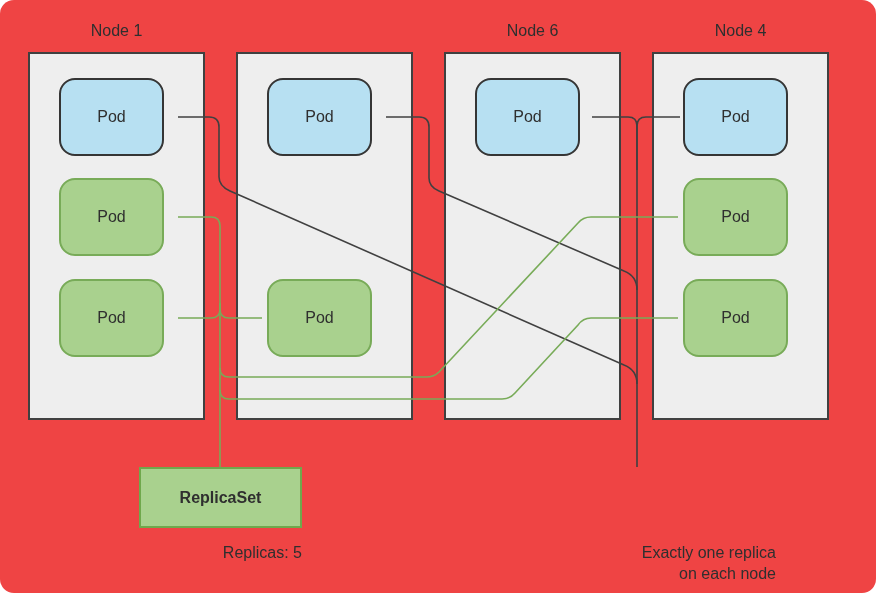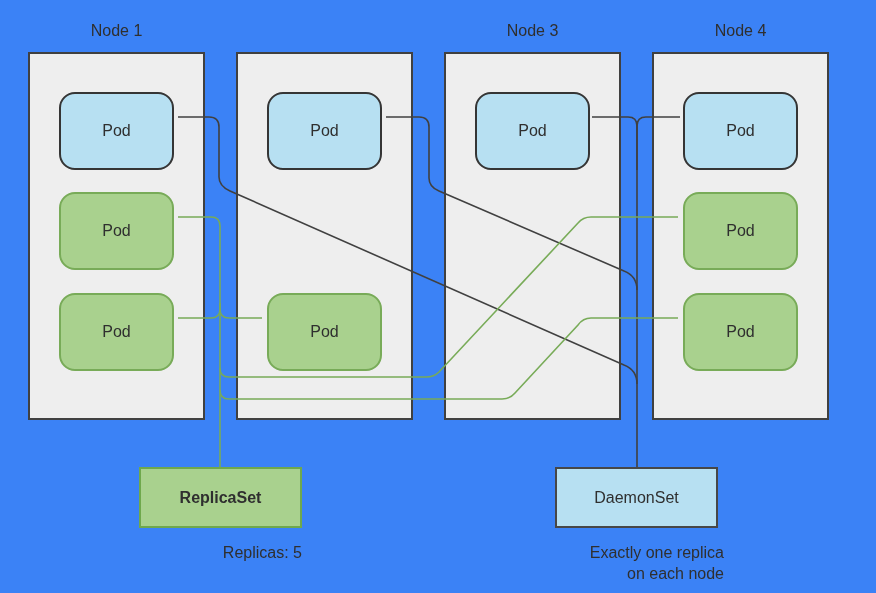--- a/index.html
+++ b/index.html
@@ -1,56 +1,56 @@
 <!DOCTYPE html>
 <html><head>
 <meta charset="utf-8">
 <style>
   html,body{margin:0;padding:0;background:#ffffff;}
   .canvas{
-    position:relative;width:876px;height:593px;background:#3b82f6;
-    font-family:"Liberation Sans",sans-serif;color:#2f2f2f;overflow:hidden;
+    position:relative;width:876px;height:593px;background:#ef4444;
+    font-family:"Liberation Sans",sans-serif;color:#2f2f2f;overflow:hidden;border-radius:14px;
   }
   .node-label{
     position:absolute;top:22px;width:177px;text-align:center;
     font-size:16px;color:#2f2f2f;
   }
   .node{
     position:absolute;top:52px;width:177px;height:368px;box-sizing:border-box;
     background:#eeeeee;border:2px solid #404040;
   }
   .pod{
-    position:absolute;width:115px;height:78px;box-sizing:border-box;border-radius:16px;
-    display:flex;align-items:center;justify-content:center;font-size:16px;color:#2f2f2f;margin-top:14px;
+    position:absolute;width:105px;height:78px;box-sizing:border-box;border-radius:16px;
+    display:flex;align-items:center;justify-content:center;font-size:16px;color:#2f2f2f;
   }
   .pod.blue{background:#b7e0f2;border:2px solid #353535;}
   .pod.green{background:#a9d18e;border:2px solid #78ab58;}
   .ctrl{
     position:absolute;top:467px;width:163px;height:61px;box-sizing:border-box;
     display:flex;align-items:center;justify-content:center;font-size:16px;color:#2f2f2f;
   }
   .ctrl.rs{left:139px;background:#a9d18e;border:2px solid #6fa84c;font-weight:bold;}
   .ctrl.ds{left:555px;background:#b7e0f2;border:2px solid #474747;}
   .caption{
     position:absolute;top:542px;text-align:right;font-size:16px;line-height:21px;color:#2f2f2f;
   }
   .caption.rs{left:139px;width:163px;}
-  .caption.ds{left:504px;width:220px;}
+  .caption.ds{left:556px;width:220px;}
   svg.wires{position:absolute;left:0;top:0;pointer-events:none;}
   svg.wires path{fill:none;stroke-width:1.6px;}
   svg.wires path.blk{stroke:#404040;}
   svg.wires path.grn{stroke:#78ab58;}
 </style>
 </head>
 <body>
 
 <div class="canvas">
 
   <div class="node-label" style="left:28px">Node 1</div>
-  <div class="node-label" style="left:444px">Node 3</div>
+  <div class="node-label" style="left:444px">Node 6</div>
   <div class="node-label" style="left:652px">Node 4</div>
 
   <div class="node" style="left:28px"></div>
   <div class="node" style="left:236px"></div>
   <div class="node" style="left:444px"></div>
   <div class="node" style="left:652px"></div>
 
   <div class="pod blue" style="left:59px;top:78px">Pod</div>
   <div class="pod green" style="left:59px;top:178px">Pod</div>
   <div class="pod green" style="left:59px;top:279px">Pod</div>
@@ -58,21 +58,20 @@
   <div class="pod blue" style="left:267px;top:78px">Pod</div>
   <div class="pod green" style="left:267px;top:279px">Pod</div>
 
   <div class="pod blue" style="left:475px;top:78px">Pod</div>
 
   <div class="pod blue" style="left:683px;top:78px">Pod</div>
   <div class="pod green" style="left:683px;top:178px">Pod</div>
   <div class="pod green" style="left:683px;top:279px">Pod</div>
 
   <div class="ctrl rs">ReplicaSet</div>
-  <div class="ctrl ds">DaemonSet</div>
 
   <div class="caption rs">Replicas: 5</div>
   <div class="caption ds">
     <span>Exactly one replica</span><br>
     <span>on each node</span>
   </div>
 
   <svg class="wires" width="876" height="593" viewBox="0 0 876 593">
     <defs>
       <marker id="arrB" markerUnits="userSpaceOnUse" markerWidth="11" markerHeight="9" viewBox="0 0 11 9" refX="10.5" refY="4.5" orient="auto">

